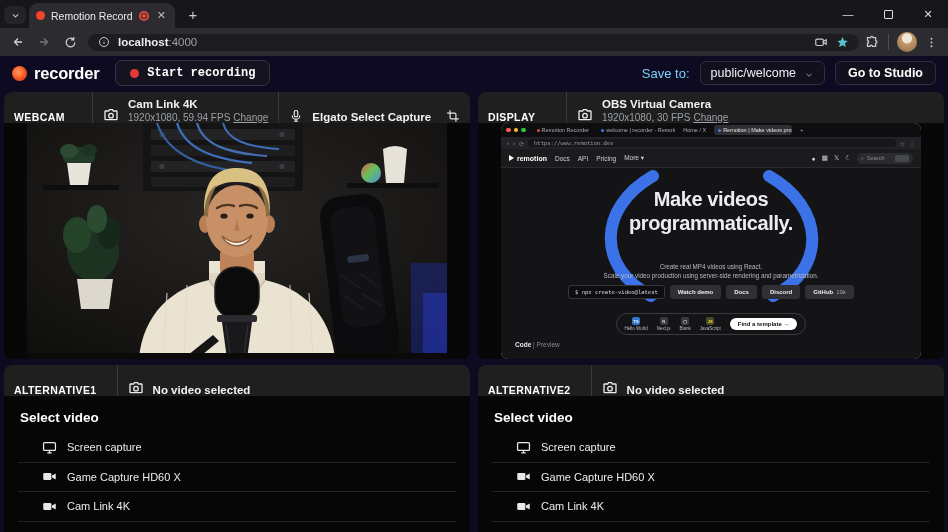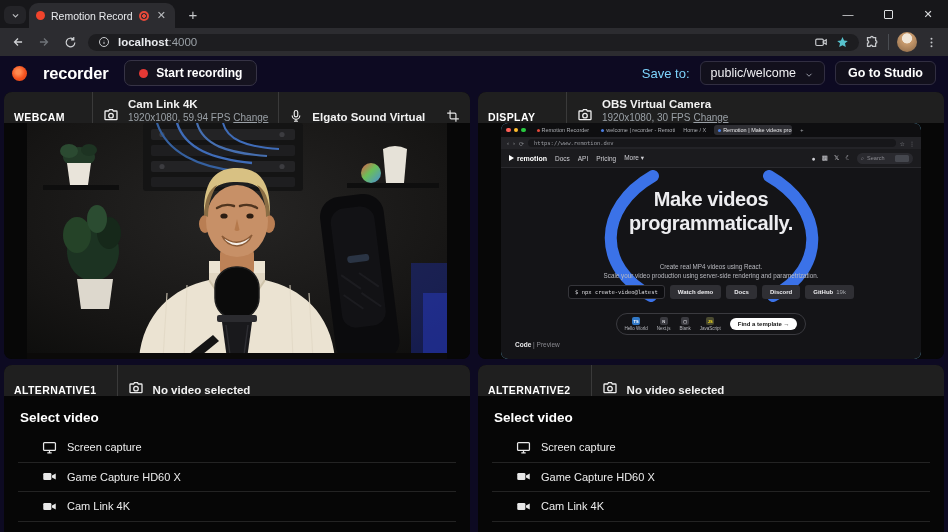--- a/index.html
+++ b/index.html
@@ -31,26 +31,26 @@
     padding:0 10px; gap:8px; color:#c7c9cc; }
   .omni-url { font-size:11.5px; color:#e8eaed; flex:1; }
   .omni-url .port { color:#9aa0a6; }
   .toolbar-right { display:flex; align-items:center; gap:8px; padding-right:4px; }
   .tb-divider { width:1px; height:16px; background:#4a4d52; }
   .avatar { width:20px; height:20px; border-radius:50%; background:radial-gradient(circle at 50% 32%, #f0e6d8 28%, #c79a6d 32%, #8d6a48 95%); }
 
   
   .app { background:#0d0a22; }
   .app-header { height:34px; display:flex; align-items:center; padding:0 12px; gap:16px; }
-  .brand { display:flex; align-items:center; gap:16px; }
+  .brand { display:flex; align-items:center; gap:7px; }
   .brand-dot { width:15px; height:15px; border-radius:50%;
     background:radial-gradient(circle at 42% 40%, #ff8a50 18%, #f4511e 55%, #d84315 100%); }
   .brand-name { color:#fff; font-size:16.5px; font-weight:800; letter-spacing:-.2px; }
   .btn-start { display:flex; align-items:center; gap:8px; background:#15131f; border:1px solid #363345;
-    border-radius:7px; padding:5px 14px; color:#fff; font-size:12px; font-weight:600; }
+    border-radius:7px; padding:5px 14px; color:#fff; font-size:12px; font-weight:600;font-family:Liberation Mono, monospace; }
   .rec-dot { width:9px; height:9px; border-radius:50%; background:#e53935; }
   .header-right { margin-left:auto; display:flex; align-items:center; gap:10px; }
   .save-label { color:#7dd3fc; font-size:13px; }
   .select-box { display:flex; align-items:flex-end; gap:8px; background:#12101c; border:1px solid #312e41;
     border-radius:6px; padding:4px 10px; color:#f0f0f3; font-size:12.5px; }
   .btn-studio { background:#12101c; border:1px solid #312e41; border-radius:6px; padding:4px 12px;
     color:#fff; font-size:12.5px; font-weight:700; }
 
   
   .grid { display:grid; grid-template-columns:1fr 1fr; gap:8px; margin:2px 4px 0; }
@@ -232,21 +232,21 @@
           <span class="src-name">Cam Link 4K</span>
           <span class="src-meta"><span>1920x1080, 59.94 FPS</span><a class="chg">Change</a></span>
         </div>
         <div class="hdr-divider"></div>
         <span class="icon hdr-cam-icon">
           <svg width="14" height="14" viewBox="0 0 24 24" fill="none" stroke="currentColor" stroke-width="2">
               <rect x="9" y="2.5" width="6" height="11" rx="3"></rect>
               <path d="M5.5 11a6.5 6.5 0 0 0 13 0M12 17.5V21M8.5 21h7"></path>
             </svg>
         </span>
-        <span class="mic-name">Elgato Sound Virtual</span>
+        <span class="mic-name">Elgato Select Capture</span>
         <span class="crop-btn icon">
           <svg width="14" height="14" viewBox="0 0 24 24" fill="none" stroke="currentColor" stroke-width="2">
               <path d="M7 2v13a2 2 0 0 0 2 2h13M2 7h13a2 2 0 0 1 2 2v13"></path>
             </svg>
         </span>
       </div>
       <div class="video-body">
         <div class="video-frame">
 
           <svg viewBox="0 0 420 236" width="420" height="236">

